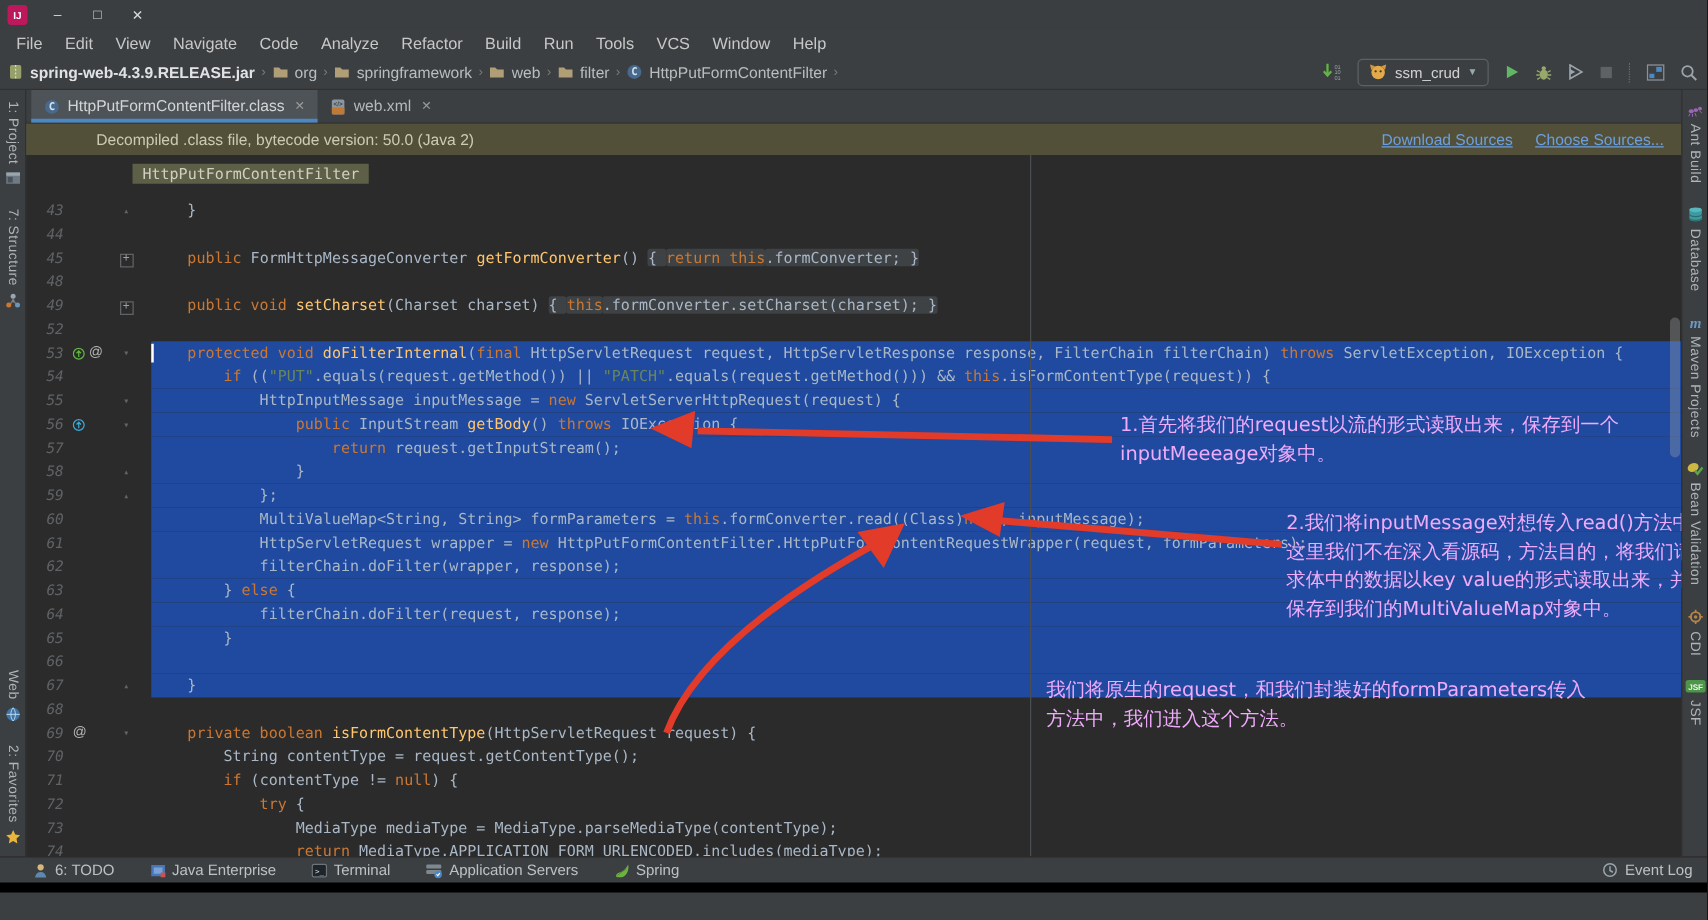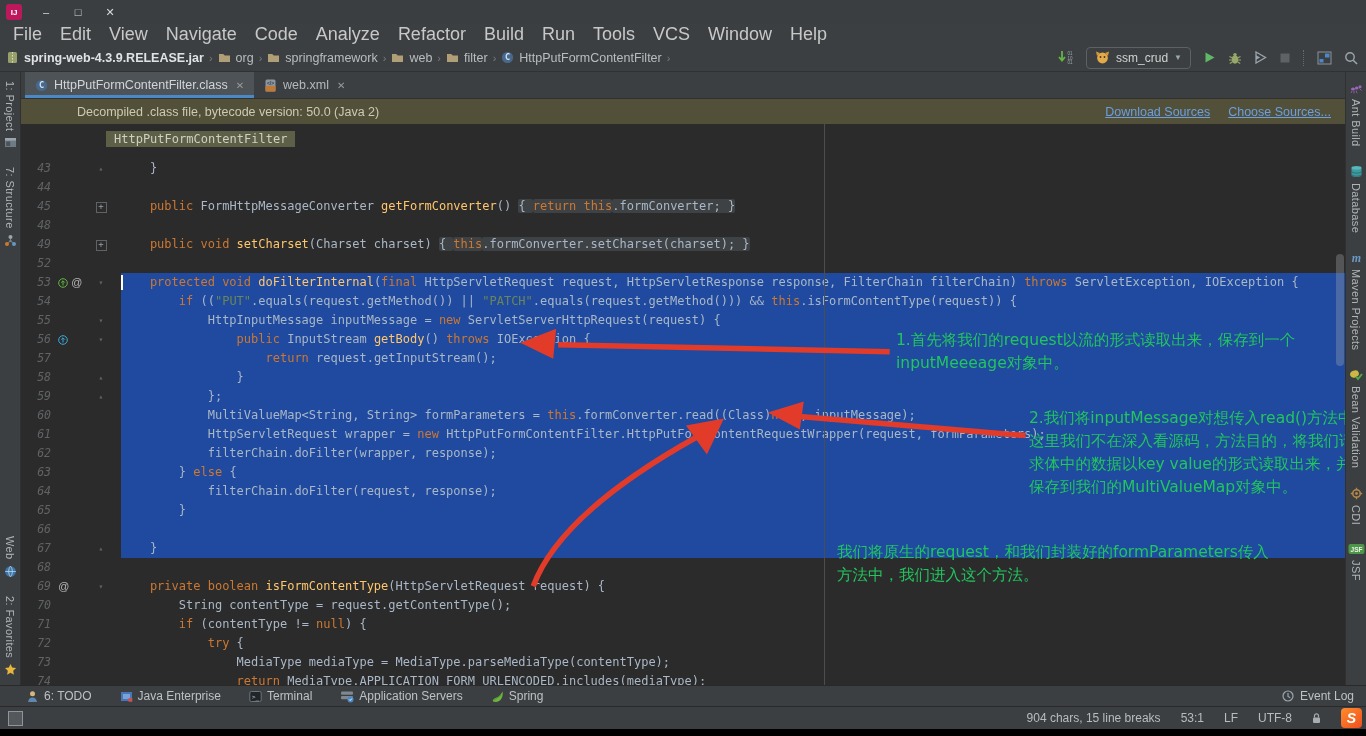--- a/index.html
+++ b/index.html
@@ -9,21 +9,21 @@
 
   
   .titlebar{height:24px;background:#3b3e40;display:flex;align-items:center;padding-left:6px;font-size:12px;color:#d4d4d4;}
   .logo{width:16px;height:16px;background:#be185d;border-radius:3px;color:#fff;font-size:8px;font-weight:bold;
         display:flex;align-items:center;justify-content:center;margin-right:8px;flex:none;}
   .title-text{flex:1;white-space:nowrap;overflow:hidden;text-overflow:ellipsis;}
   .win-controls{display:flex;flex:none;}
   .win-btn{width:32px;height:24px;display:flex;align-items:center;justify-content:center;font-size:11px;color:#d8d8d8;}
 
   
-  .menubar{height:20px;display:flex;align-items:center;font-size:18px;padding-left:4px;}
+  .menubar{height:20px;display:flex;align-items:center;font-size:13px;padding-left:4px;}
   .menu-item{padding:0 9px;color:#c8c8c8;}
 
   
   .navbar{height:27px;display:flex;align-items:center;border-bottom:1px solid #313131;padding:0 8px 0 6px;font-size:12.5px;}
   .crumbs{display:flex;align-items:center;flex:1;min-width:0;overflow:hidden;}
   .crumb{display:flex;align-items:flex-start;gap:5px;color:#b9bdc0;white-space:nowrap;}
   .crumb.first .crumb-label{font-weight:bold;color:#e0e2e4;}
   .crumb-sep{color:#7a7a7a;padding:0 5px;font-size:11px;}
   .nav-right{display:flex;align-items:center;gap:12px;flex:none;}
   .chooser{display:flex;align-items:center;gap:6px;border:1px solid #5e6163;border-radius:4px;padding:0 8px;height:20px;color:#d2d2d2;font-size:12px;}
@@ -64,21 +64,21 @@
   .gi .at{color:#b5b5b5;font-size:11px;font-family:"Liberation Sans",sans-serif;}
   .gf{width:14px;color:#5f656b;text-align:center;font-size:8px;line-height:19px;}
   .fold-plus{display:inline-block;width:9px;height:9px;border:1px solid #606366;line-height:7px;font-size:9px;text-align:center;color:#9aa0a6;}
   .cw{flex:1;position:relative;white-space:pre;}
   .cl.sel .cw{background:#1f4a9f;}
   .c-p{color:#a9b7c6}.c-k{color:#cc7832}.c-m{color:#ffc66d}.c-s{color:#6a8759}
   .c-f{background:#3f4245;border-radius:2px;}
   .caret{position:absolute;left:0;top:2px;height:15px;width:2px;background:#fff;}
   .guide{position:absolute;top:0;bottom:0;left:803px;width:1px;background:#4b4e50;z-index:1;}
   .overlay{position:absolute;inset:0;z-index:4;pointer-events:none;}
-  .ann-text{position:absolute;z-index:5;color:#22c55e;font-size:15.5px;line-height:23px;white-space:pre;
+  .ann-text{position:absolute;z-index:5;color:#f0abfc;font-size:15.5px;line-height:23px;white-space:pre;
             font-family:"DejaVu Sans","Liberation Sans",sans-serif;}
   .scrollthumb{position:absolute;right:1px;top:130px;width:8px;height:112px;background:rgba(166,172,178,.33);border-radius:4px;z-index:6;}
 
   
   .bottombar{height:20px;background:#3c3f41;border-top:1px solid #292929;display:flex;align-items:center;
              font-size:12px;color:#bdc1c4;padding:0 10px 0 26px;}
   .bb-item{display:flex;align-items:center;gap:5px;margin-right:28px;white-space:nowrap;}
   .bb-right{margin-left:auto;display:flex;align-items:center;gap:6px;margin-right:2px;}
   .statusbar{height:22px;background:#3c3f41;border-top:1px solid #292929;display:flex;align-items:center;
              font-size:12px;color:#b8bcbf;padding:0 4px 0 8px;}
@@ -704,33 +704,15 @@
             <svg width="14" height="14">
               <circle cx="7" cy="7" r="5" fill="none" stroke="#9aa5ad" stroke-width="1.2"></circle>
               <path d="M7 4v3.4l2.3 1.4" stroke="#9aa5ad" stroke-width="1.2" fill="none"></path>
             </svg>
           </span>
           <span>Event Log</span>
         </span>
       </span>
   </div>
 
-  <div class="statusbar">
-    <span class="tw-toggle"></span>
-    <span class="sb-right">
-      <span>904 chars, 15 line breaks</span>
-      <span>53:1</span>
-      <span>LF</span>
-      <span>UTF-8</span>
-      <span class="ic" id="lockic">
-          <span class="ic">
-            <svg width="9" height="12">
-              <rect x="1" y="5.5" width="7" height="5.5" rx="1" fill="#a7adb3"></rect>
-              <path d="M2.5 5.5V3.8a2 2 0 014 0v1.7" stroke="#a7adb3" stroke-width="1.2" fill="none"></path>
-            </svg>
-          </span>
-        </span>
-      <span class="sogou">S</span>
-    </span>
-  </div>
 
   <div class="blackstrip"></div>
 </div>
 
 </body></html>

